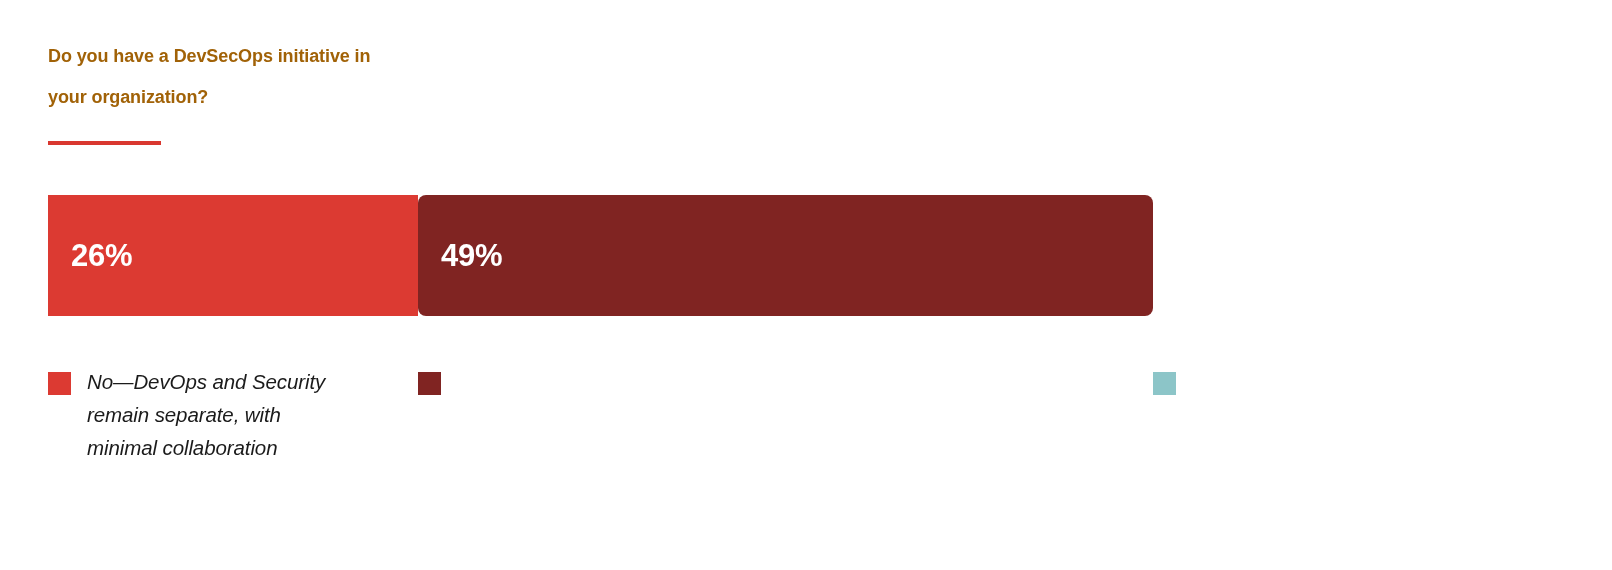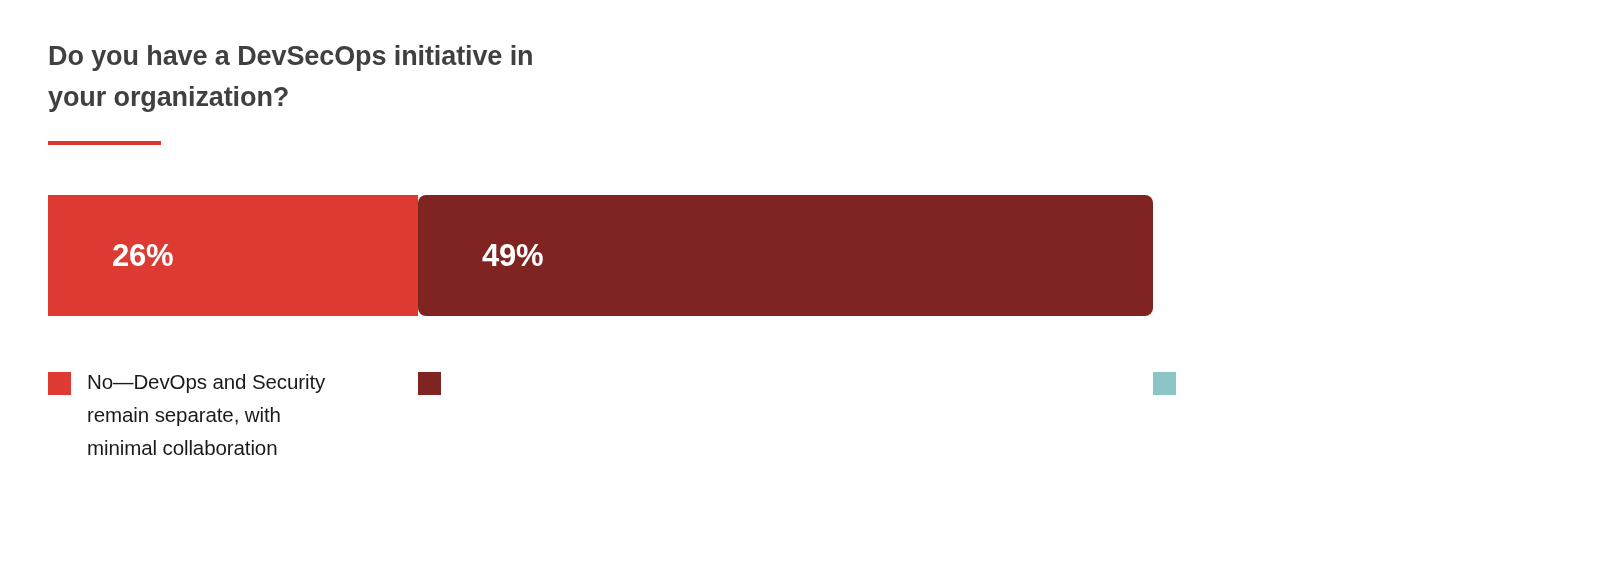--- a/index.html
+++ b/index.html
@@ -20,24 +20,24 @@
   }
 
   
   .title-block {
     position: absolute;
     left: 48px;
     top: 36px;
     width: 700px;
   }
   .chart-title {
-    font-size: 27px;
+    font-size: 18px;
     font-weight: bold;
     line-height: 41px;
-    color: #404040;
+    color: #a16207;
     letter-spacing: -0.1px;
     white-space: pre-line;
   }
   .title-rule {
     position: absolute;
     left: 48px;
     top: 141px;
     width: 113px;
     height: 4px;
     background: #D9372F;
@@ -57,41 +57,42 @@
     position: relative;
     display: flex;
     align-items: center;
     overflow: hidden;
   }
   .segment-label {
     color: #ffffff;
     font-size: 31px;
     font-weight: bold;
     line-height: 1;
-    padding-left: 64px;
+    padding-left: 23px;
     letter-spacing: -0.2px;
     white-space: nowrap;
   }
   .seg-1 { flex: 0 0 370px; }
   .seg-2 { flex: 0 0 735px; }
   .seg-3 { flex: 1 1 auto; }
 
   
   .legend {
     position: absolute;
     left: 0;
     top: 365px;
     width: 1612px;
     height: 110px;
   }
   .legend-item {
     position: absolute;
     top: 0;
     display: flex;
     align-items: flex-start;
+    font-style: italic;
   }
   .legend-item.li-0 { left: 48px;   width: 360px; }
   .legend-item.li-1 { left: 418px;  width: 400px; }
   .legend-item.li-2 { left: 1153px; width: 430px; }
 
   .swatch {
     flex: 0 0 auto;
     width: 23px;
     height: 23px;
     margin-top: 7px;

